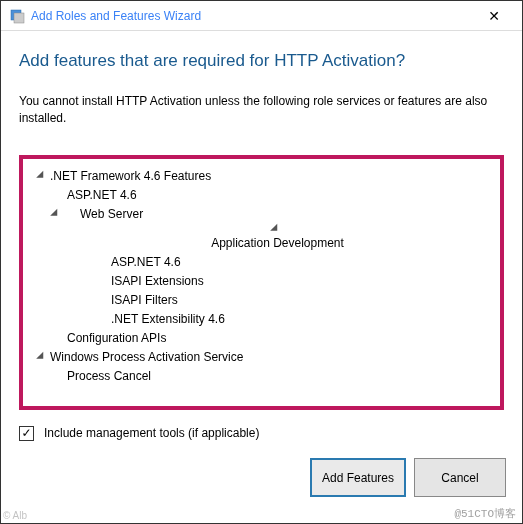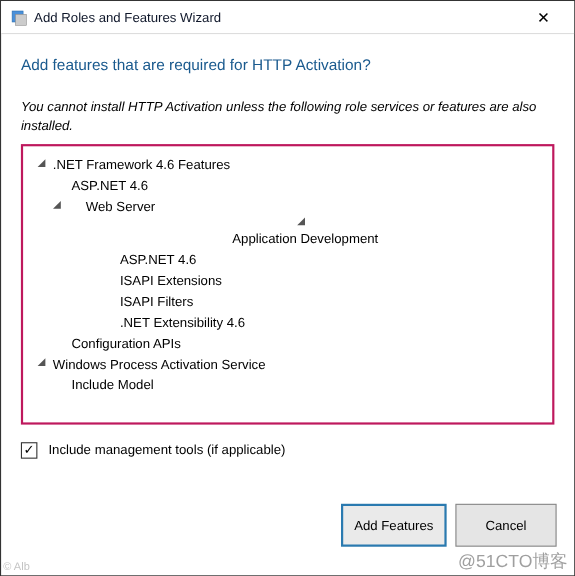--- a/index.html
+++ b/index.html
@@ -26,50 +26,49 @@
     }
     .titlebar-icon {
       width: 16px;
       height: 16px;
       margin-right: 6px;
       display: inline-flex;
       align-items: center;
     }
     .titlebar-text {
       font-size: 12px;
-      color: #0f172a;
+      color: #3b82f6;
       flex: 1;
     }
     .close-btn {
       width: 40px;
       height: 28px;
       display: flex;
       align-items: center;
       justify-content: center;
       color: #000;
       font-size: 14px;
     }
     .content {
       padding: 20px 18px 10px 18px;
     }
     .heading {
       color: #1a5a8e;
-      font-size: 14px;
+      font-size: 17px;
       font-weight: normal;
       margin-bottom: 22px;
     }
     .description {
       font-size: 12px;
       color: #000;
-      margin-bottom: 8px;
+      margin-bottom: 28px;
       line-height: 1.4;
-      font-style: italic;
     }
     .tree-box {
-      border: 2px solid #be185d;
+      border: 4px solid #be185d;
       height: 255px;
       padding: 8px 10px 12px 14px;
       overflow-y: auto;
       font-size: 12px;
     }
     .tree-item {
       line-height: 19px;
       white-space: nowrap;
       display: flex;
       align-items: center;
@@ -126,22 +125,23 @@
       padding: 16px 10px;
     }
     .btn.primary {
       border: 2px solid #2a7ab0;
       background: #eaeaea;
     }
     .watermark {
       position: absolute;
       bottom: 2px;
       right: 6px;
-      font-size: 16px;
+      font-size: 11px;
       color: rgba(80,80,80,0.55);
+      font-family: Liberation Mono, monospace;
     }
     .watermark-left {
       position: absolute;
       bottom: 2px;
       left: 2px;
       font-size: 10px;
       color: rgba(80,80,80,0.35);
     }
   </style>
 </head>
@@ -191,21 +191,21 @@
         <span>.NET Extensibility 4.6</span>
       </div>
       <div class="tree-item indent-1">
         <span>Configuration APIs</span>
       </div>
       <div class="tree-item indent-0">
         <span class="expander"></span>
         <span>Windows Process Activation Service</span>
       </div>
       <div class="tree-item indent-1">
-        <span>Include Model</span>
+        <span>Process Cancel</span>
       </div>
     </div>
 
   <div class="checkbox-row">
     <span class="cb">✓</span>
     <span>Include management tools (if applicable)</span>
   </div>
 </div>
 
 <div class="button-row">

